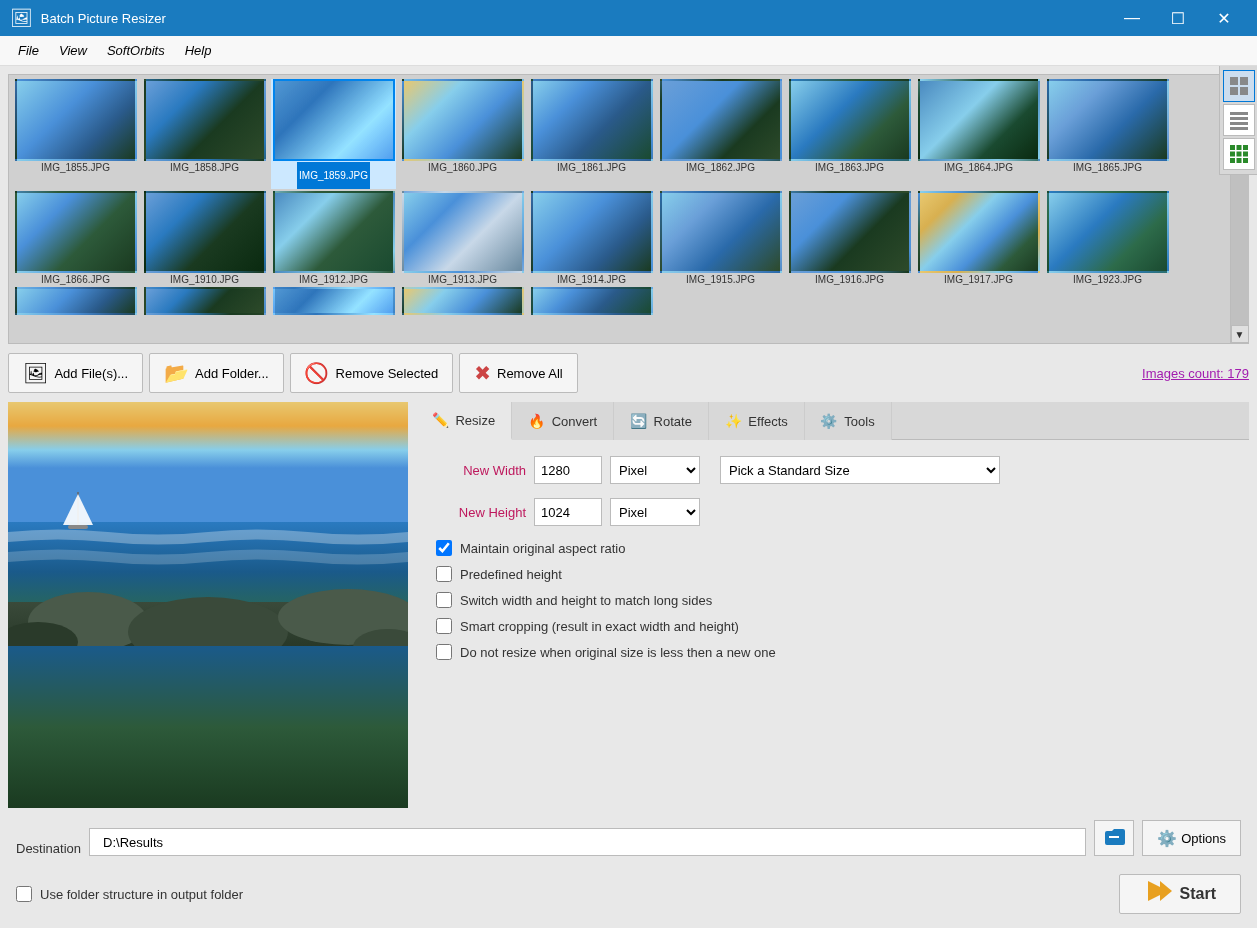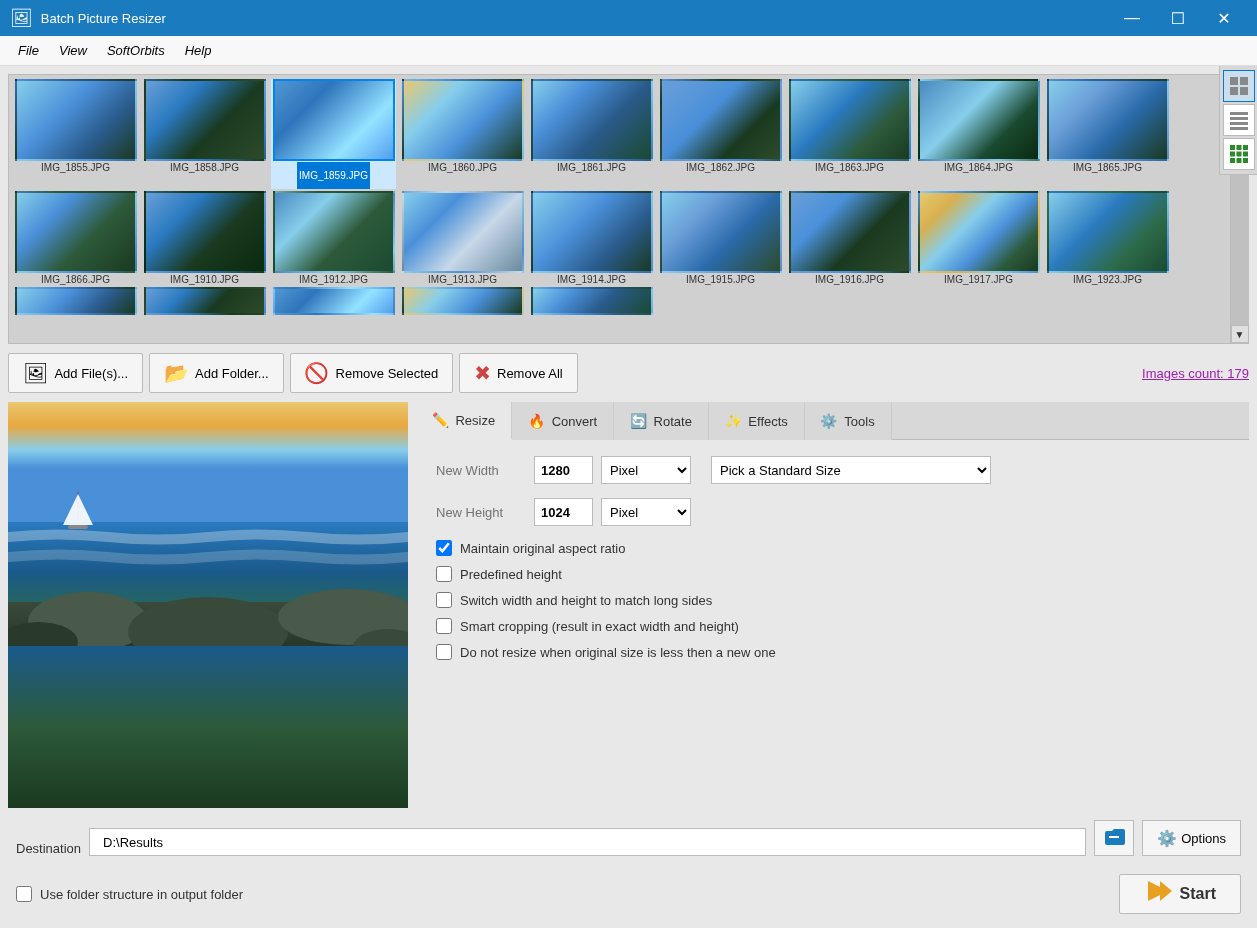--- a/index.html
+++ b/index.html
@@ -253,30 +253,30 @@
 
     
     .resize-row {
       display: flex;
       align-items: center;
       gap: 8px;
     }
     .resize-label {
       width: 90px;
       font-size: 13px;
-      color: #737373;
+      color: #be185d;
+      text-align: right;
     }
     .resize-input {
-      width: 59px;
+      width: 68px;
       height: 28px;
       border: 1px solid #bbb;
       padding: 2px 6px;
       font-size: 13px;
       background: white;
-      font-weight: bold;
     }
     .resize-select {
       width: 90px;
       height: 28px;
       border: 1px solid #bbb;
       padding: 2px 4px;
       font-size: 13px;
       background: white;
     }
     .standard-size-select {

